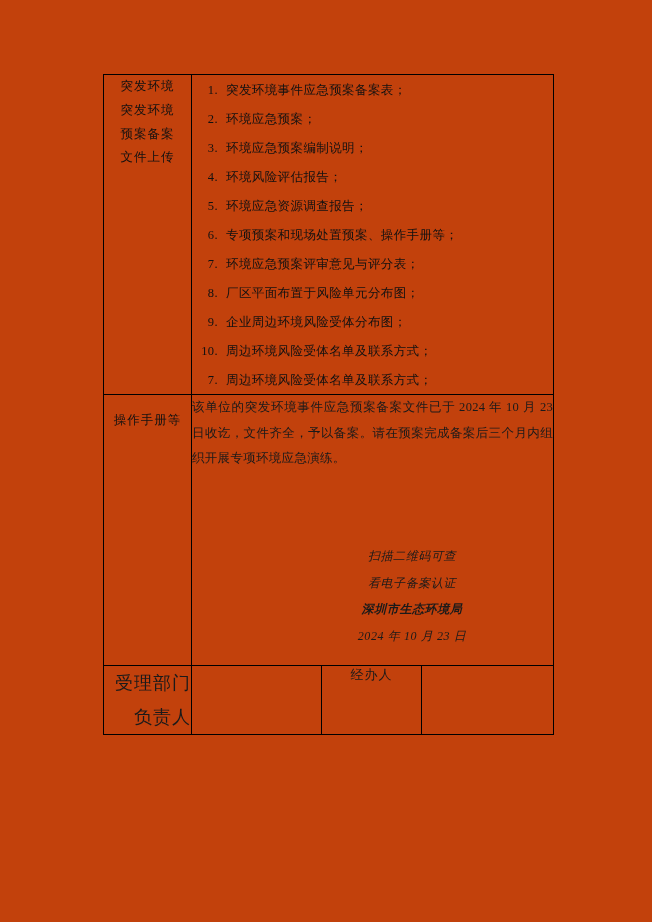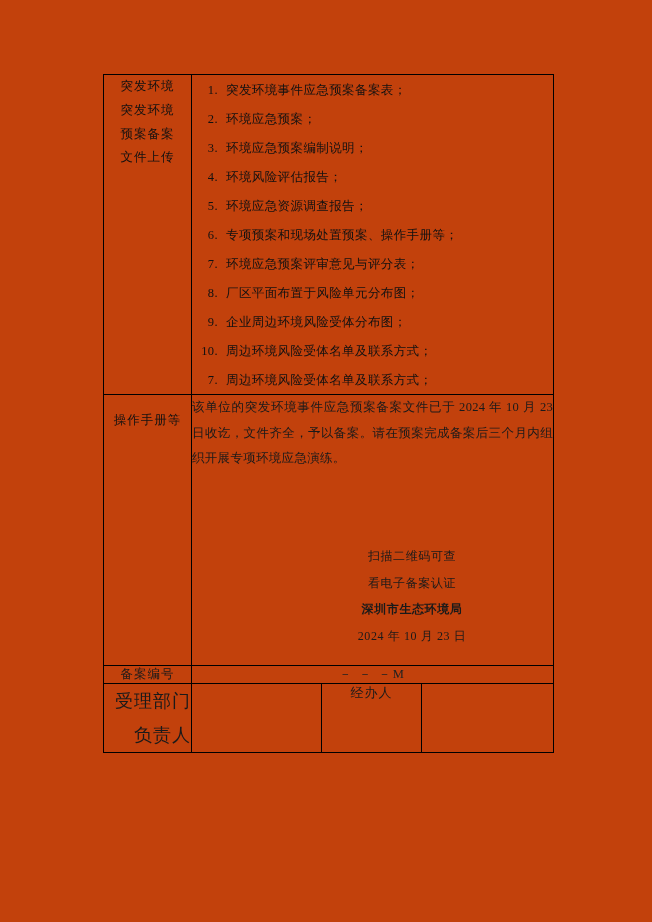--- a/index.html
+++ b/index.html
@@ -92,20 +92,21 @@
     letter-spacing: 0.3px;
   }
   .sign-block {
     position: absolute;
     right: 26px;
     bottom: 16px;
     width: 230px;
     text-align: center;
     font-size: 12px;
     line-height: 2.2;
+    font-style: italic;
   }
   .sign-block .line {
     display: block;
     letter-spacing: 0.6px;
   }
   .sign-block .org {
     font-weight: bold;
     letter-spacing: 0.6px;
   }
   .sign-block .date {
@@ -228,24 +229,20 @@
           <div class="opinion-text">该单位的突发环境事件应急预案备案文件已于 2024 年 10 月 23 日收讫，文件齐全，予以备案。请在预案完成备案后三个月内组织开展专项环境应急演练。</div>
           <div class="sign-block">
             <span class="line">扫描二维码可查</span>
             <span class="line">看电子备案认证</span>
             <span class="line org">深圳市生态环境局</span>
             <span class="line date">2024 年 10 月 23 日</span>
           </div>
         </td>
       </tr>
 
-      <tr>
-        <td class="row-label">备案编号</td>
-        <td class="record-value" colspan="3">－  －  －M</td>
-      </tr>
 
 
       <tr>
         <td class="bottom-label h-tall">
           <span class="lbl-line">受理部门</span>
           <span class="lbl-line">负责人</span>
         </td>
         <td class="bottom-blank1 h-tall"></td>
         <td class="bottom-mid h-tall">经办人</td>
         <td class="bottom-blank2 h-tall"></td>

